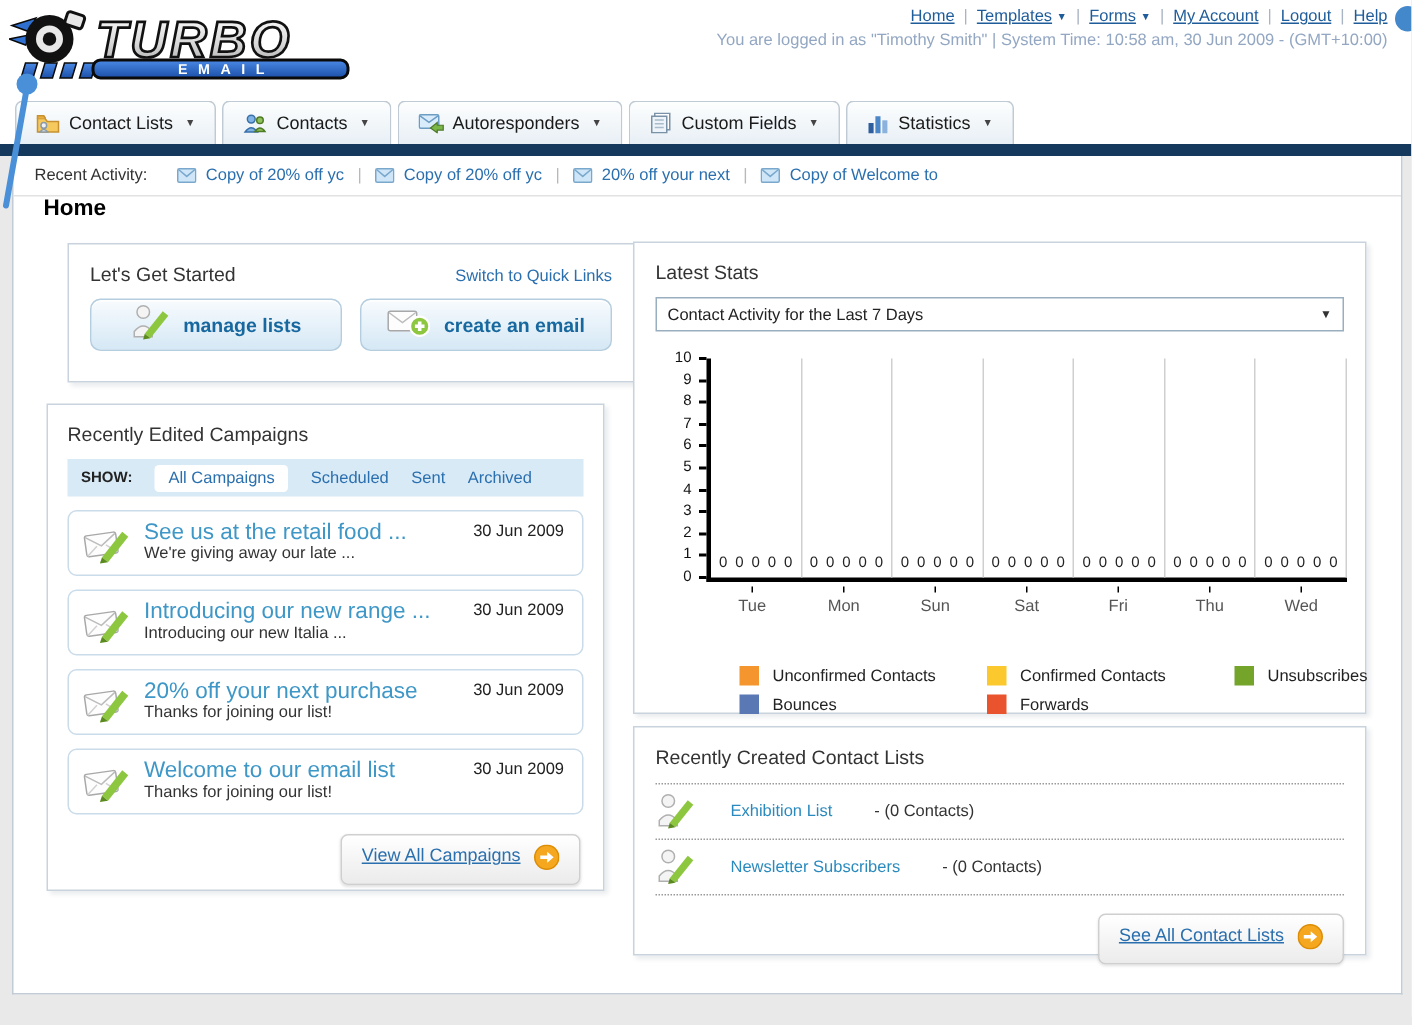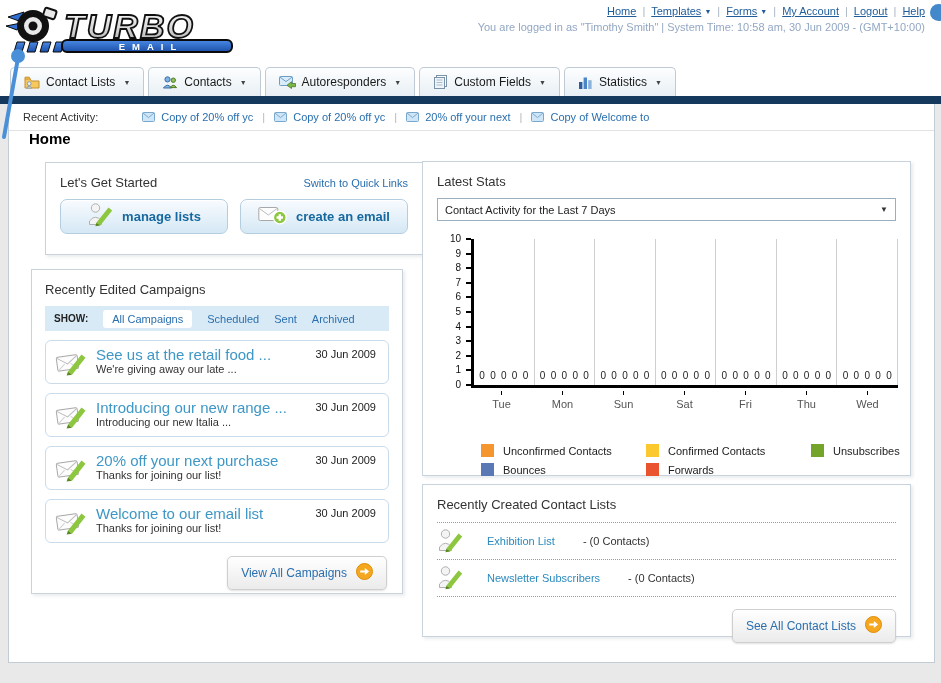--- a/index.html
+++ b/index.html
@@ -17,21 +17,21 @@
   .help-bubble{position:absolute;top:4px;left:930px;width:17px;height:17px;border-radius:50%;background:#4488cc;cursor:pointer;}
   .pin{position:absolute;top:46px;left:0;z-index:5;}
   
   .nav-row{position:absolute;top:67px;left:10px;height:29px;display:flex;gap:4px;}
   .nav-tab{display:flex;align-items:center;gap:6px;height:29px;padding:0 13px;box-sizing:border-box;border:1px solid #bfcad4;border-bottom:none;border-radius:5px 5px 0 0;background:linear-gradient(#fdfefe,#e8eff5);font-size:12px;color:#1a1a1a;cursor:pointer;white-space:nowrap;}
   .nav-tab .tab-caret{font-size:7px;color:#444;margin-left:2px;}
   .navy-bar{position:absolute;top:96px;left:0;width:941px;height:8px;background:var(--navy,#15395c);}
   
   .sheet{position:absolute;top:104px;left:8px;width:927px;height:559px;background:#fff;border:1px solid #c2ccd6;border-top:none;box-sizing:border-box;}
   .activity-row{height:26px;display:flex;align-items:center;padding-left:14px;border-bottom:1px solid #e2e2e2;font-size:11px;}
-  .activity-label{color:#333;margin-right:44px;}
+  .activity-label{color:#333;margin-right:20px;}
   .activity-item{display:flex;align-items:center;gap:6px;color:#2a6fae;cursor:pointer;}
   .act-sep{color:#b8b8b8;margin:0 9px;}
   .page-title{position:absolute;left:20px;top:26px;font-size:15px;font-weight:bold;color:#000;}
   
   .panel{position:absolute;background:#fff;border:1px solid var(--panel-border,#c9d3dd);box-shadow:2px 2px 3px rgba(70,90,110,.12);box-sizing:border-box;}
   .p-getstarted{left:36px;top:58px;width:378px;height:93px;}
   .p-campaigns{left:22px;top:165px;width:372px;height:325px;}
   .p-stats{left:413px;top:57px;width:489px;height:315px;}
   .p-lists{left:413px;top:380px;width:489px;height:153px;}
   .panel h2{margin:0;font-size:13px;font-weight:normal;color:#333;}
@@ -45,37 +45,37 @@
   .show-bar{margin-top:9px;background:var(--showbar,#d9eaf7);height:25px;display:flex;align-items:center;padding:0 9px;gap:15px;}
   .show-label{font-size:10px;font-weight:bold;color:#222;}
   .show-tab{font-size:11px;color:#2a6fae;cursor:pointer;}
   .show-tab.active{background:#fff;padding:3px 9px;border-radius:3px;}
   .campaign-row{margin-top:9px;height:44px;border:1px solid #cadcea;border-radius:6px;position:relative;display:flex;align-items:center;padding:0 9px;box-sizing:border-box;}
   .crow-text{margin-left:9px;line-height:14px;}
   .crow-title{font-size:15px;color:var(--camp-link,#3e97c6);cursor:pointer;}
   .crow-sub{font-size:11px;color:#333;}
   .crow-date{position:absolute;right:12px;top:7px;font-size:11px;color:#222;}
   .view-row{margin-top:13px;text-align:right;padding-right:2px;}
-  .pill-btn{display:inline-flex;align-items:center;gap:9px;padding:6px 13px;border:1px solid #cfcfcf;border-radius:5px;background:linear-gradient(#ffffff,#ebebeb);font-size:12px;color:#2a6fae;cursor:pointer;box-shadow:0 1px 2px rgba(0,0,0,.12);}
+  .pill-btn{display:inline-flex;gap:9px;padding:6px 13px;border:1px solid #cfcfcf;border-radius:5px;background:linear-gradient(#ffffff,#ebebeb);font-size:12px;color:#2a6fae;cursor:pointer;box-shadow:0 1px 2px rgba(0,0,0,.12);text-decoration:underline;}
   
   .p-stats{padding:12px 14px;}
   .stat-dropdown{margin-top:9px;height:21px;border:1px solid #99aebe;display:flex;align-items:center;justify-content:space-between;padding:0 7px;font-size:11px;color:#222;cursor:pointer;background:#fff;}
   .dd-caret{font-size:8px;color:#333;}
   .chart-wrap{position:relative;margin-top:18px;height:192px;}
   .y-label{position:absolute;width:24px;text-align:right;font-size:10px;color:#111;line-height:12px;}
   .y-tick{position:absolute;left:29px;width:5px;height:2px;background:#000;}
   .plot{position:absolute;left:34px;top:0;width:424px;height:146px;border-left:3px solid #000;border-bottom:3px solid #000;display:flex;box-sizing:content-box;}
   .chart-group{flex:1;position:relative;border-right:1px solid #cfcfcf;}
   .zeros{position:absolute;bottom:4px;left:0;right:0;display:flex;justify-content:space-evenly;font-size:10px;color:#222;}
   .xlabels{position:absolute;left:34px;top:152px;width:427px;display:flex;}
   .xcell{flex:1;text-align:center;}
   .xtick{width:1px;height:4px;background:#000;margin:0 auto;}
   .xday{font-size:11px;color:#555;margin-top:3px;}
   .legend{margin-top:13px;margin-left:44px;display:grid;grid-template-columns:165px 165px auto;row-gap:6px;}
-  .legend-item{display:flex;align-items:center;gap:9px;font-size:11px;color:#222;}
+  .legend-item{display:flex;align-items:center;gap:9px;font-size:11px;color:#222;margin-left:12px;}
   .swatch{width:13px;height:13px;flex:none;}
   
   .p-lists{padding:12px 14px;}
   .list-rule{border:none;border-top:1px dotted #9a9a9a;margin:10px 0 0;}
   .cl-item{display:flex;align-items:center;gap:24px;height:36px;border-bottom:1px dotted #9a9a9a;font-size:11px;}
   .cl-link{color:#2a8abe;cursor:pointer;}
   .cl-suffix{color:#333;margin-left:4px;}
   .seeall-row{margin-top:12px;text-align:right;}
 </style>
 </head>

